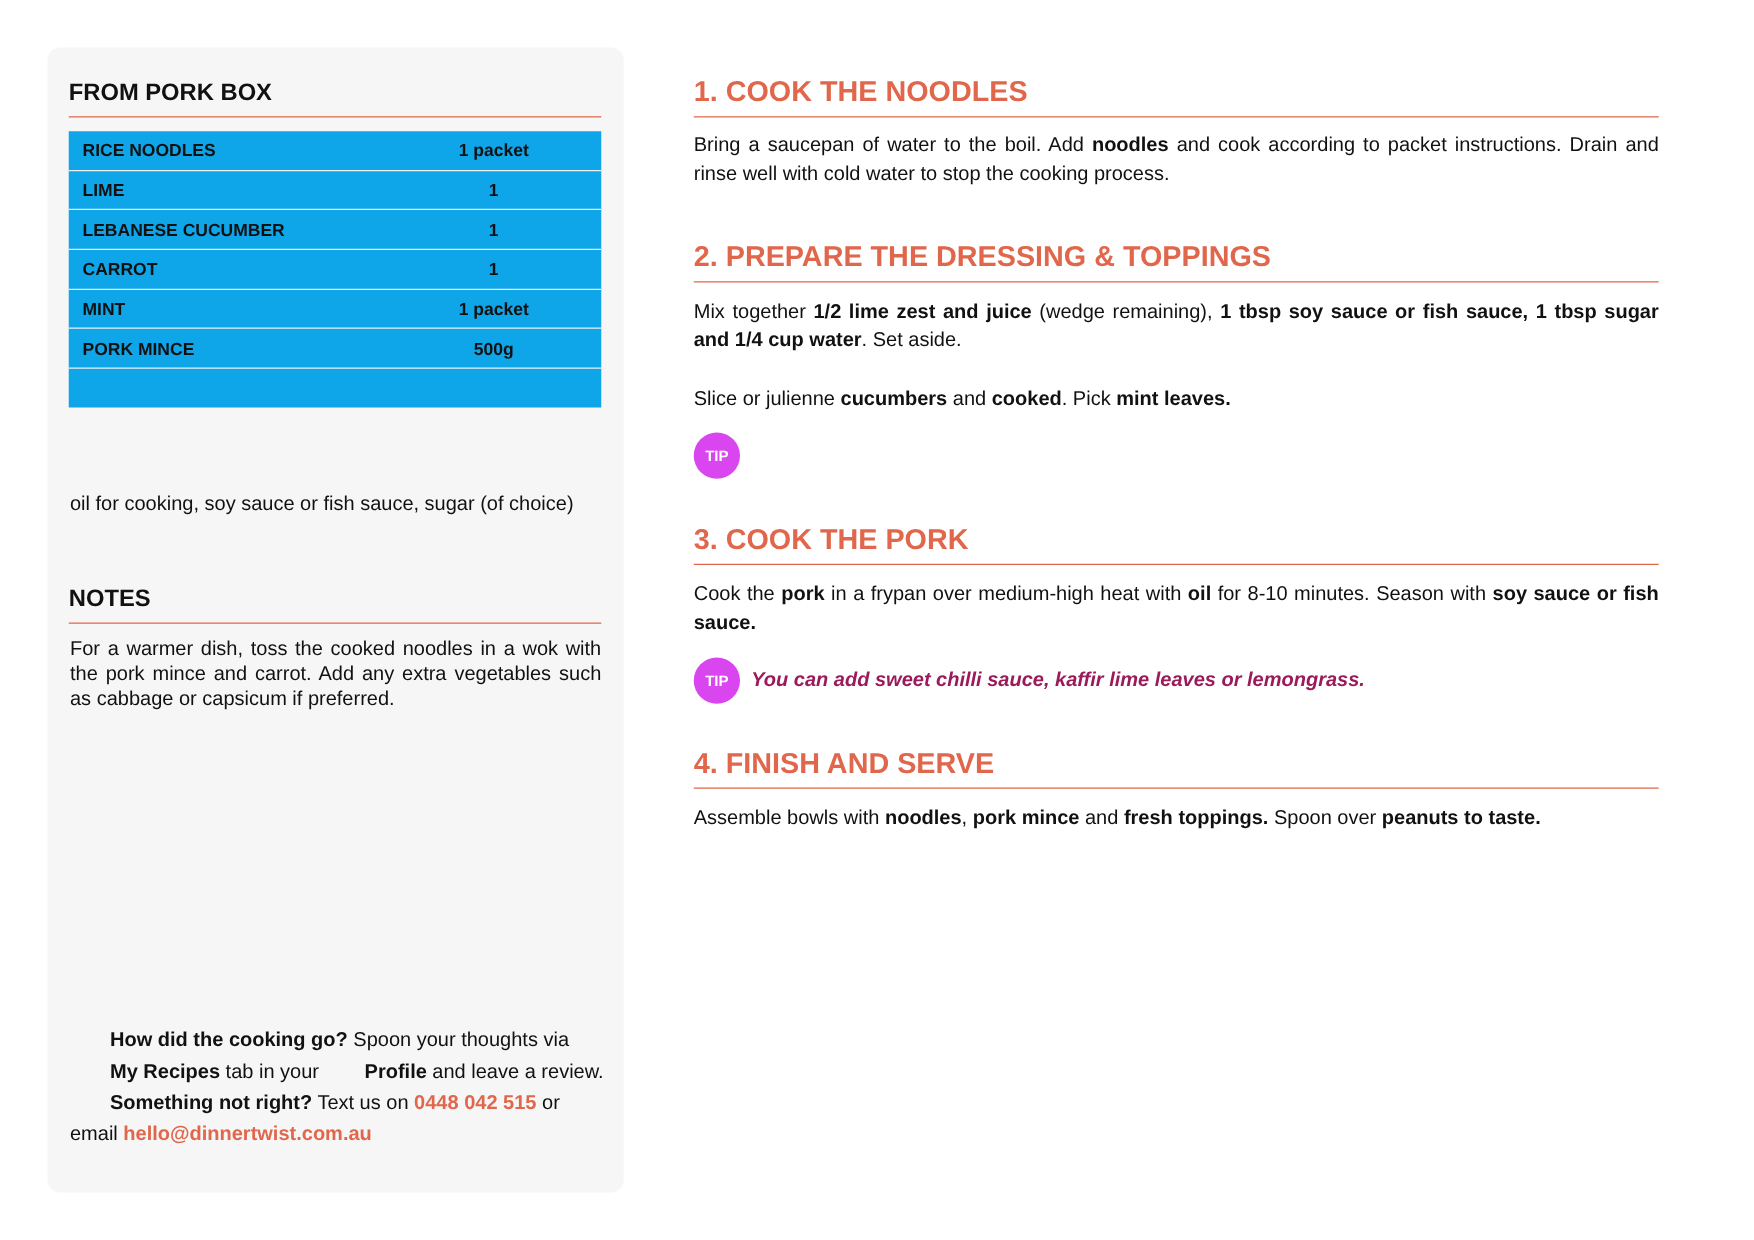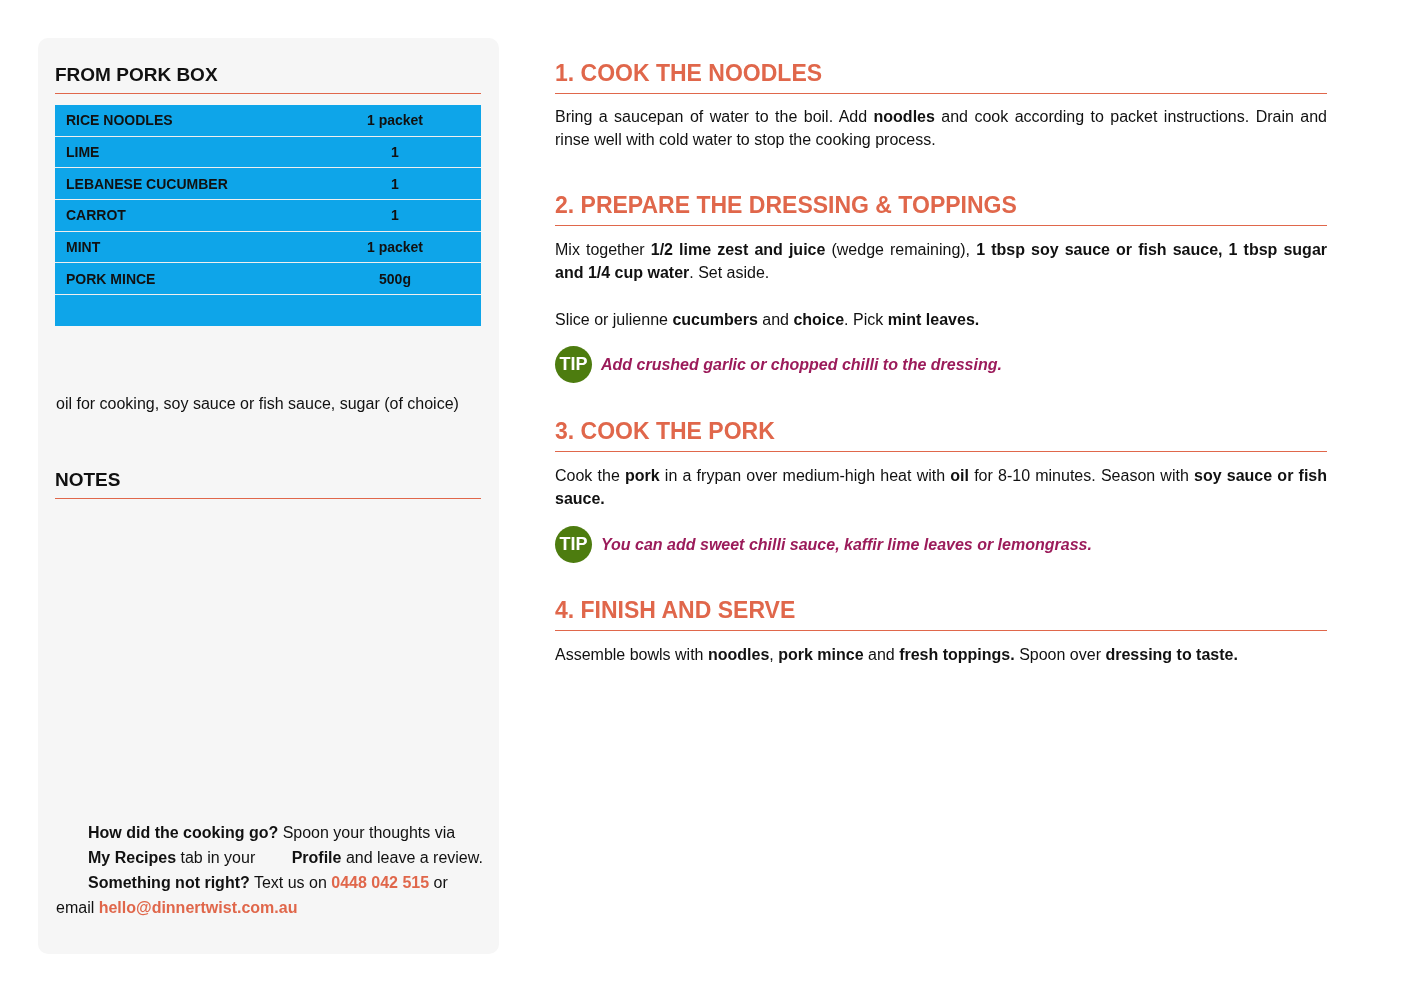--- a/index.html
+++ b/index.html
@@ -52,21 +52,21 @@
   }
   .step-text {
     position: absolute; left: 0; width: 772px;
     font-size: 16px; line-height: 23px; text-align: justify;
   }
   .tip {
     position: absolute; left: 0; display: flex; align-items: center;
   }
   .tip-badge {
     width: 37px; height: 37px; border-radius: 50%;
-    background: #4d7c0f; color: #fff; font-weight: bold; font-size: 18px;
+    background: #d946ef; color: #fff; font-weight: bold; font-size: 12px;
     display: flex; align-items: center; justify-content: center;
   }
   .tip-text {
     margin-left: 9px; color: #9b1b5a; font-style: italic; font-weight: bold; font-size: 16px;
   }
 </style>
 </head>
 <body>
 
 <div class="left-panel">
@@ -95,42 +95,42 @@
     <div class="box-row">
       <span class="name">PORK MINCE</span>
       <span class="qty">500g</span>
     </div>
   </div>
 
   <div class="pantry-text">oil for cooking, soy sauce or fish sauce, sugar (of choice)</div>
 
   <div class="section-title" style="top:431px;">NOTES</div>
   <div class="notes-text">
+    <p>For a warmer dish, toss the cooked noodles in a wok with the pork mince and carrot. Add any extra vegetables such as cabbage or capsicum if preferred.</p>
   </div>
 
   <div class="feedback">
     <b>How did the cooking go?</b><span> Spoon your thoughts via </span><b>My Recipes</b><span> tab in your </span><b>Profile</b><span> and leave a review.</span><br>
     <b>Something not right?</b><span> Text us on </span><span class="accent">0448 042 515</span><span> or email </span><span class="accent">hello@dinnertwist.com.au</span>
   </div>
 </div>
 
 <div class="right-col">
   <div class="step-title" style="top:2px;">1. COOK THE NOODLES</div>
   <div class="step-text" style="top:47px;"><span>Bring a saucepan of water to the boil. Add </span><b>noodles</b><span> and cook according to packet instructions. Drain and rinse well with cold water to stop the cooking process.</span></div>
 
   <div class="step-title" style="top:134px;">2. PREPARE THE DRESSING &amp; TOPPINGS</div>
   <div class="step-text" style="top:180px;"><span>Mix together </span><b>1/2 lime zest and juice</b><span> (wedge remaining), </span><b>1 tbsp soy sauce or fish sauce, 1 tbsp sugar and 1/4 cup water</b><span>. Set aside.</span></div>
-  <div class="step-text" style="top:250px;"><span>Slice or julienne </span><b>cucumbers</b><span> and </span><b>choice</b><span>. Pick </span><b>mint leaves.</b></div>
+  <div class="step-text" style="top:250px;"><span>Slice or julienne </span><b>cucumbers</b><span> and </span><b>cooked</b><span>. Pick </span><b>mint leaves.</b></div>
   <div class="tip" style="top:288px;">
     <span class="tip-badge">TIP</span>
-    <span class="tip-text">Add crushed garlic or chopped chilli to the dressing.</span>
   </div>
 
   <div class="step-title" style="top:360px;">3. COOK THE PORK</div>
   <div class="step-text" style="top:406px;"><span>Cook the </span><b>pork</b><span> in a frypan over medium-high heat with </span><b>oil</b><span> for 8-10 minutes. Season with </span><b>soy sauce or fish sauce.</b></div>
   <div class="tip" style="top:468px;">
     <span class="tip-badge">TIP</span>
     <span class="tip-text">You can add sweet chilli sauce, kaffir lime leaves or lemongrass.</span>
   </div>
 
   <div class="step-title" style="top:539px;">4. FINISH AND SERVE</div>
-  <div class="step-text" style="top:585px;"><span>Assemble bowls with </span><b>noodles</b><span>, </span><b>pork mince</b><span> and </span><b>fresh toppings.</b><span> Spoon over </span><b>dressing to taste.</b></div>
+  <div class="step-text" style="top:585px;"><span>Assemble bowls with </span><b>noodles</b><span>, </span><b>pork mince</b><span> and </span><b>fresh toppings.</b><span> Spoon over </span><b>peanuts to taste.</b></div>
 </div>
 
 </body></html>

